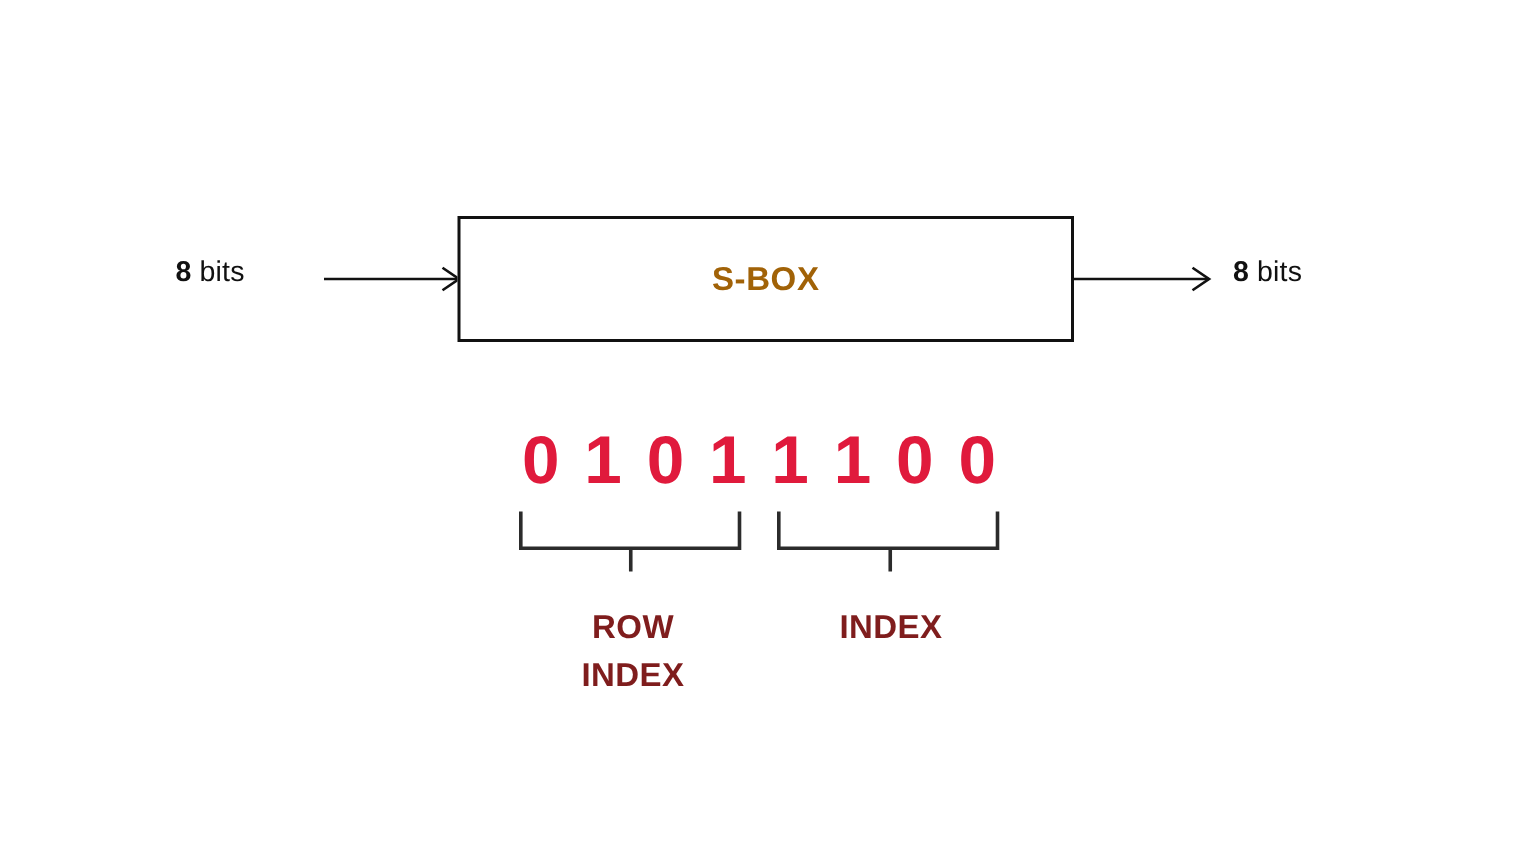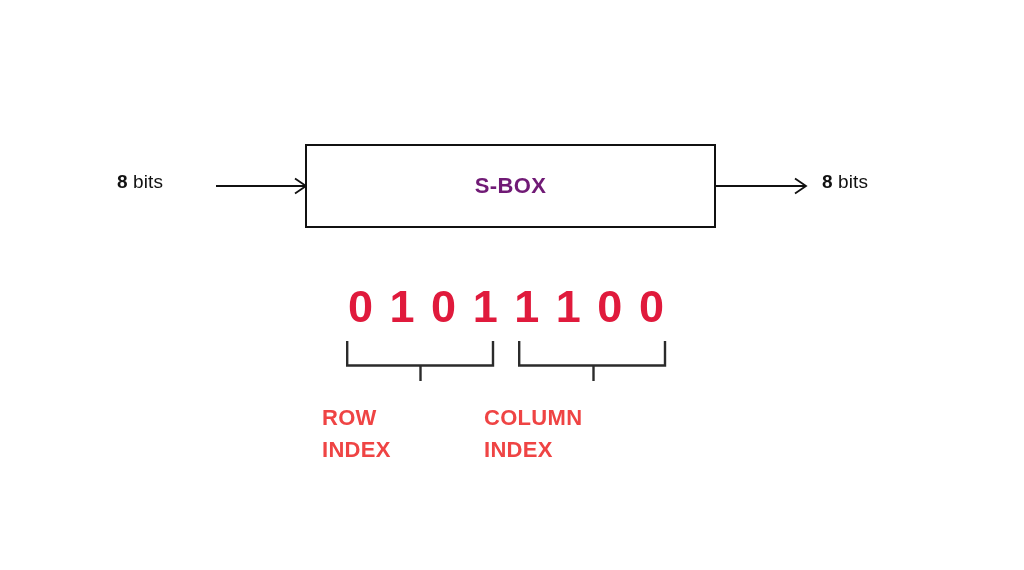--- a/index.html
+++ b/index.html
@@ -53,21 +53,21 @@
     box-sizing: border-box;
     border: 2px solid #111111;
     background: #ffffff;
     display: flex;
     align-items: center;
     justify-content: center;
   }
   #sbox .sbox-text {
     font-size: 22px;
     font-weight: 700;
-    color: #701a75;
+    color: #a16207;
     letter-spacing: .4px;
   }
 
   
   .arrow-svg {
     position: absolute;
     overflow: visible;
   }
   #arrow-in  { left: 216px; top: 176px; }
   #arrow-out { left: 714px; top: 176px; }
@@ -99,25 +99,25 @@
     overflow: visible;
   }
   #bracket-row { left: 346px; top: 340px; }
   #bracket-col { left: 518px; top: 340px; }
 
   
 
   .index-caption {
     position: absolute;
     top: 402px;
-    text-align: left;
+    text-align: center;
     font-size: 22px;
     font-weight: 700;
     line-height: 1.45;
-    color: #ef4444;
+    color: #7f1d1d;
     letter-spacing: .3px;
     white-space: nowrap;
   }
   #caption-row { left: 322px; width: 200px; }
   #caption-col { left: 484px; width: 220px; }
   .index-caption .cap-line { display: block; }
 </style>
 </head>
 <body>
 
@@ -165,17 +165,16 @@
     <path d="M1.2,1 L1.2,25.5 L147,25.5 L147,1" fill="none" stroke="#2b2b2b" stroke-width="2.4"></path>
     <line x1="75.5" y1="25.5" x2="75.5" y2="41" stroke="#2b2b2b" stroke-width="2.4"></line>
   </svg>
 
   <div class="index-caption" id="caption-row">
     <span class="cap-line">ROW</span>
     <span class="cap-line">INDEX</span>
   </div>
 
   <div class="index-caption" id="caption-col">
-    <span class="cap-line">COLUMN</span>
     <span class="cap-line">INDEX</span>
   </div>
 
 </div>
 
 </body></html>

